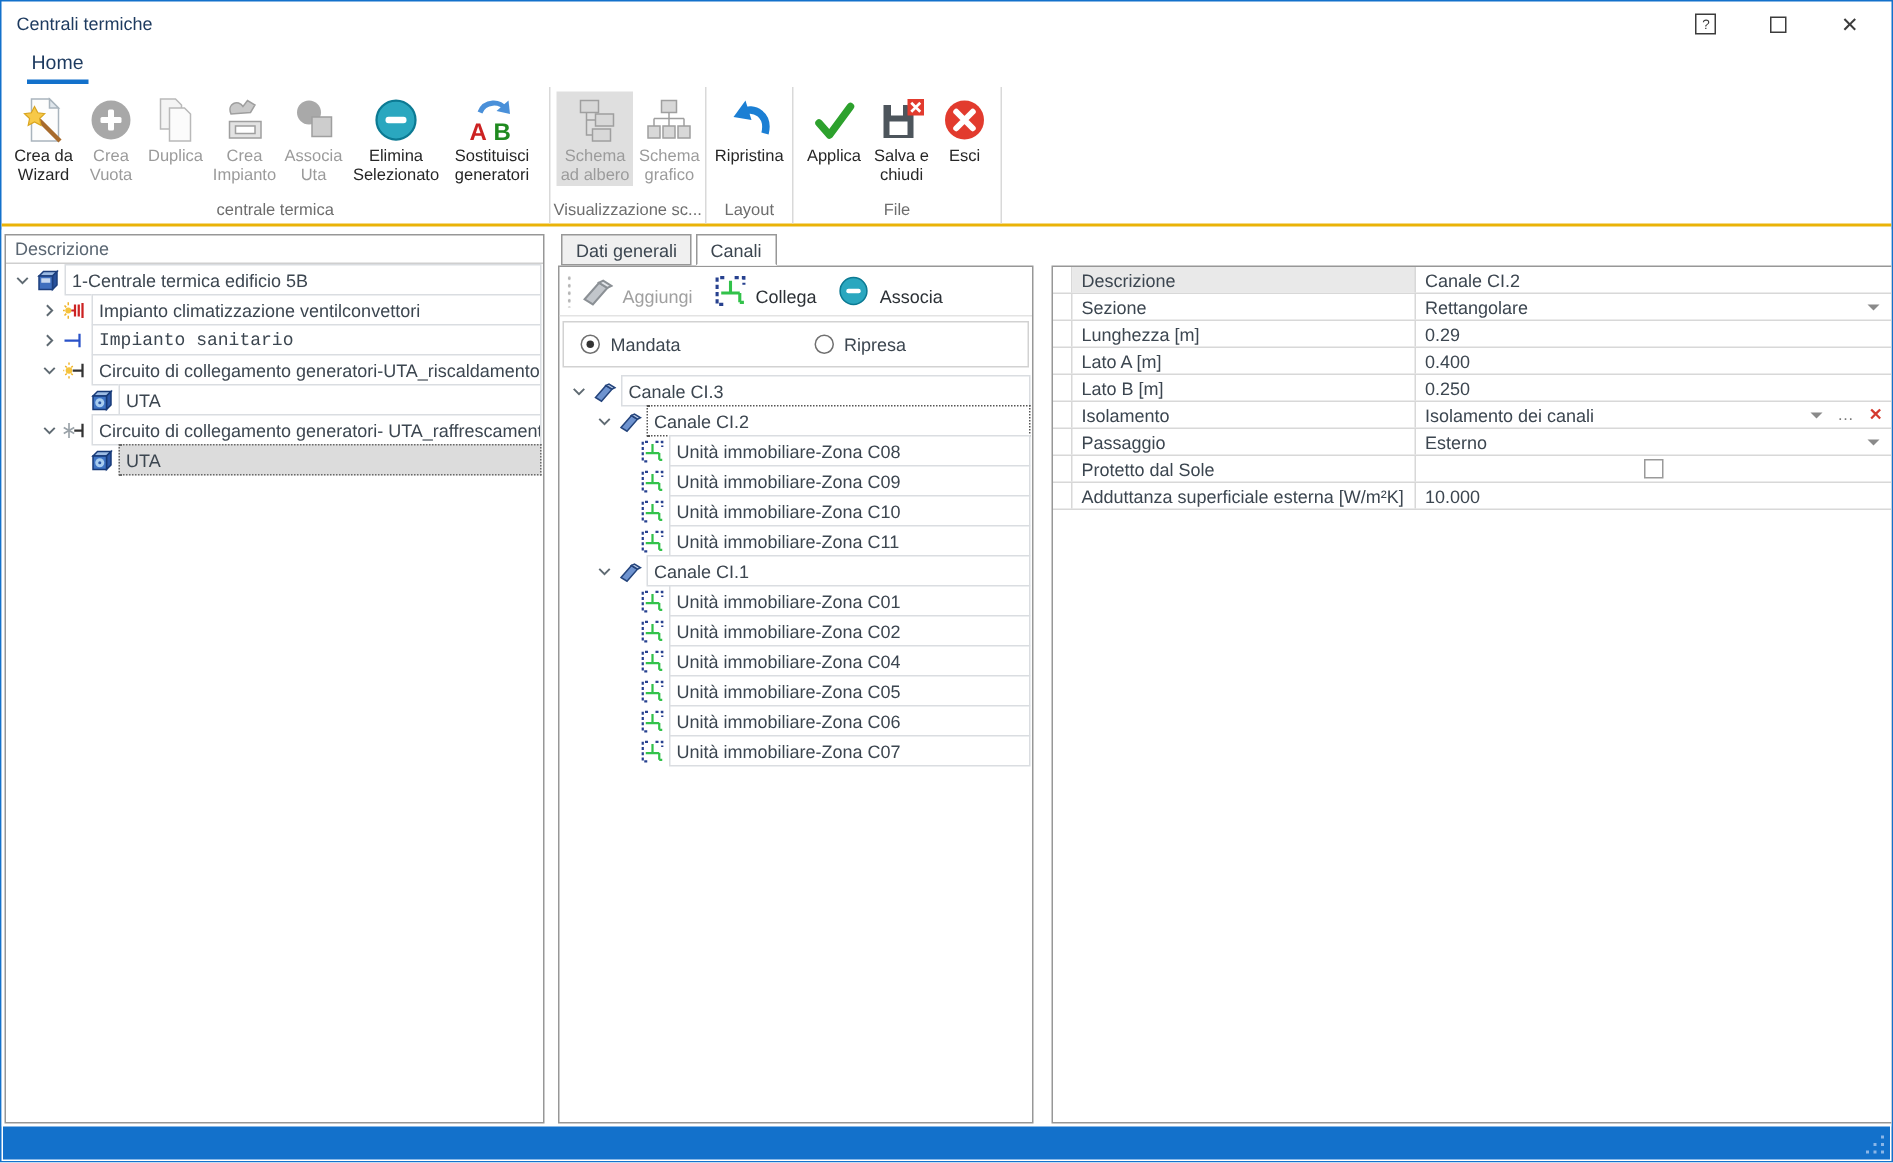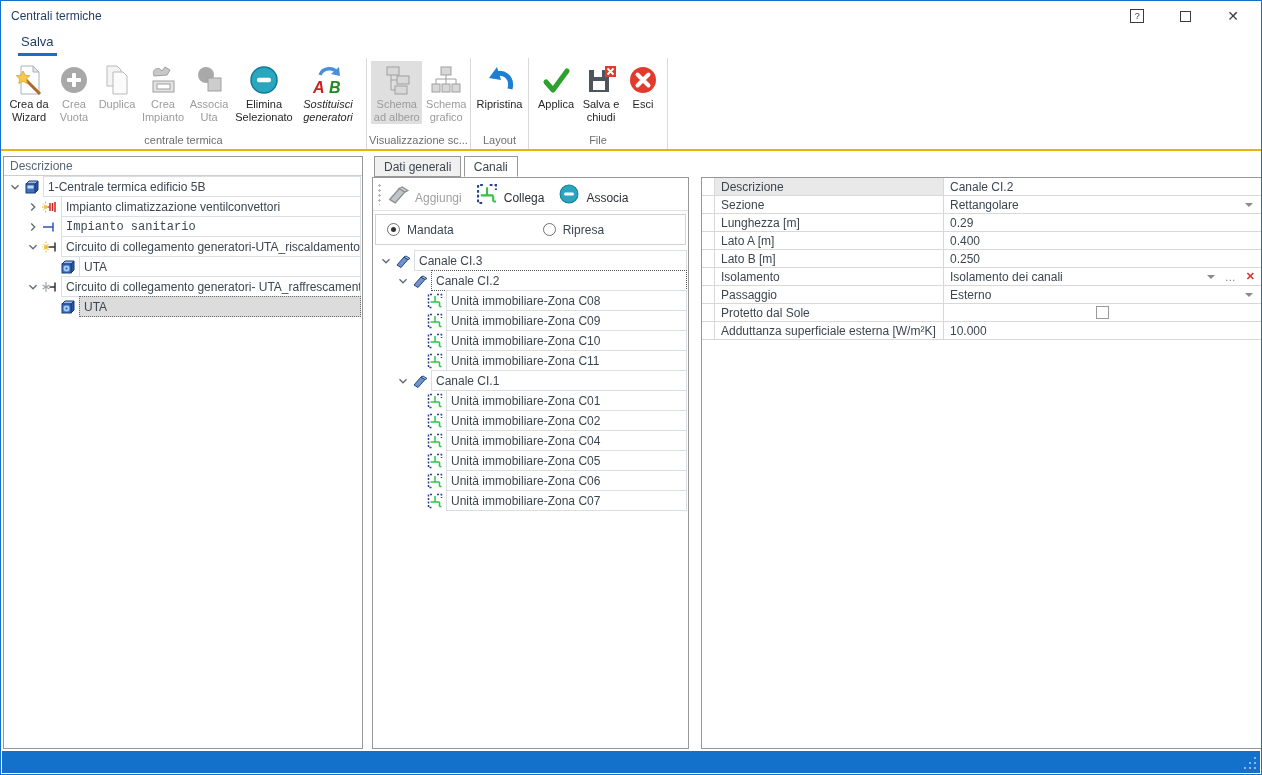--- a/index.html
+++ b/index.html
@@ -210,21 +210,21 @@
     <span class="win-controls">
       <span class="help-btn">
           <span>?</span>
         </span>
       <span class="max-btn"></span>
       <span class="close-btn">✕</span>
     </span>
   </div>
 
   <div class="ribbon-tabs">
-    <span class="tab-home">Salva</span>
+    <span class="tab-home">Home</span>
   </div>
 
   <div class="ribbon">
     <div class="rgroup" style="width:366px;">
       <div class="btnrow">
         <div class="rbtn" style="width:48px;">
           <svg class="ic">
               <use href="#s-wizard"></use>
             </svg>
           <span>Crea da Wizard</span>
@@ -252,21 +252,21 @@
               <use href="#s-associa"></use>
             </svg>
           <span>Associa Uta</span>
         </div>
         <div class="rbtn" style="width:66px;">
           <svg class="ic">
               <use href="#s-minus-teal"></use>
             </svg>
           <span>Elimina Selezionato</span>
         </div>
-        <div class="rbtn" style="width:62px;font-style:italic;">
+        <div class="rbtn" style="width:62px;">
           <svg class="ic">
               <use href="#s-ab"></use>
             </svg>
           <span>Sostituisci generatori</span>
         </div>
       </div>
       <div class="rgroup-label">centrale termica</div>
     </div>
 
     <div class="rgroup" style="width:104px;">

